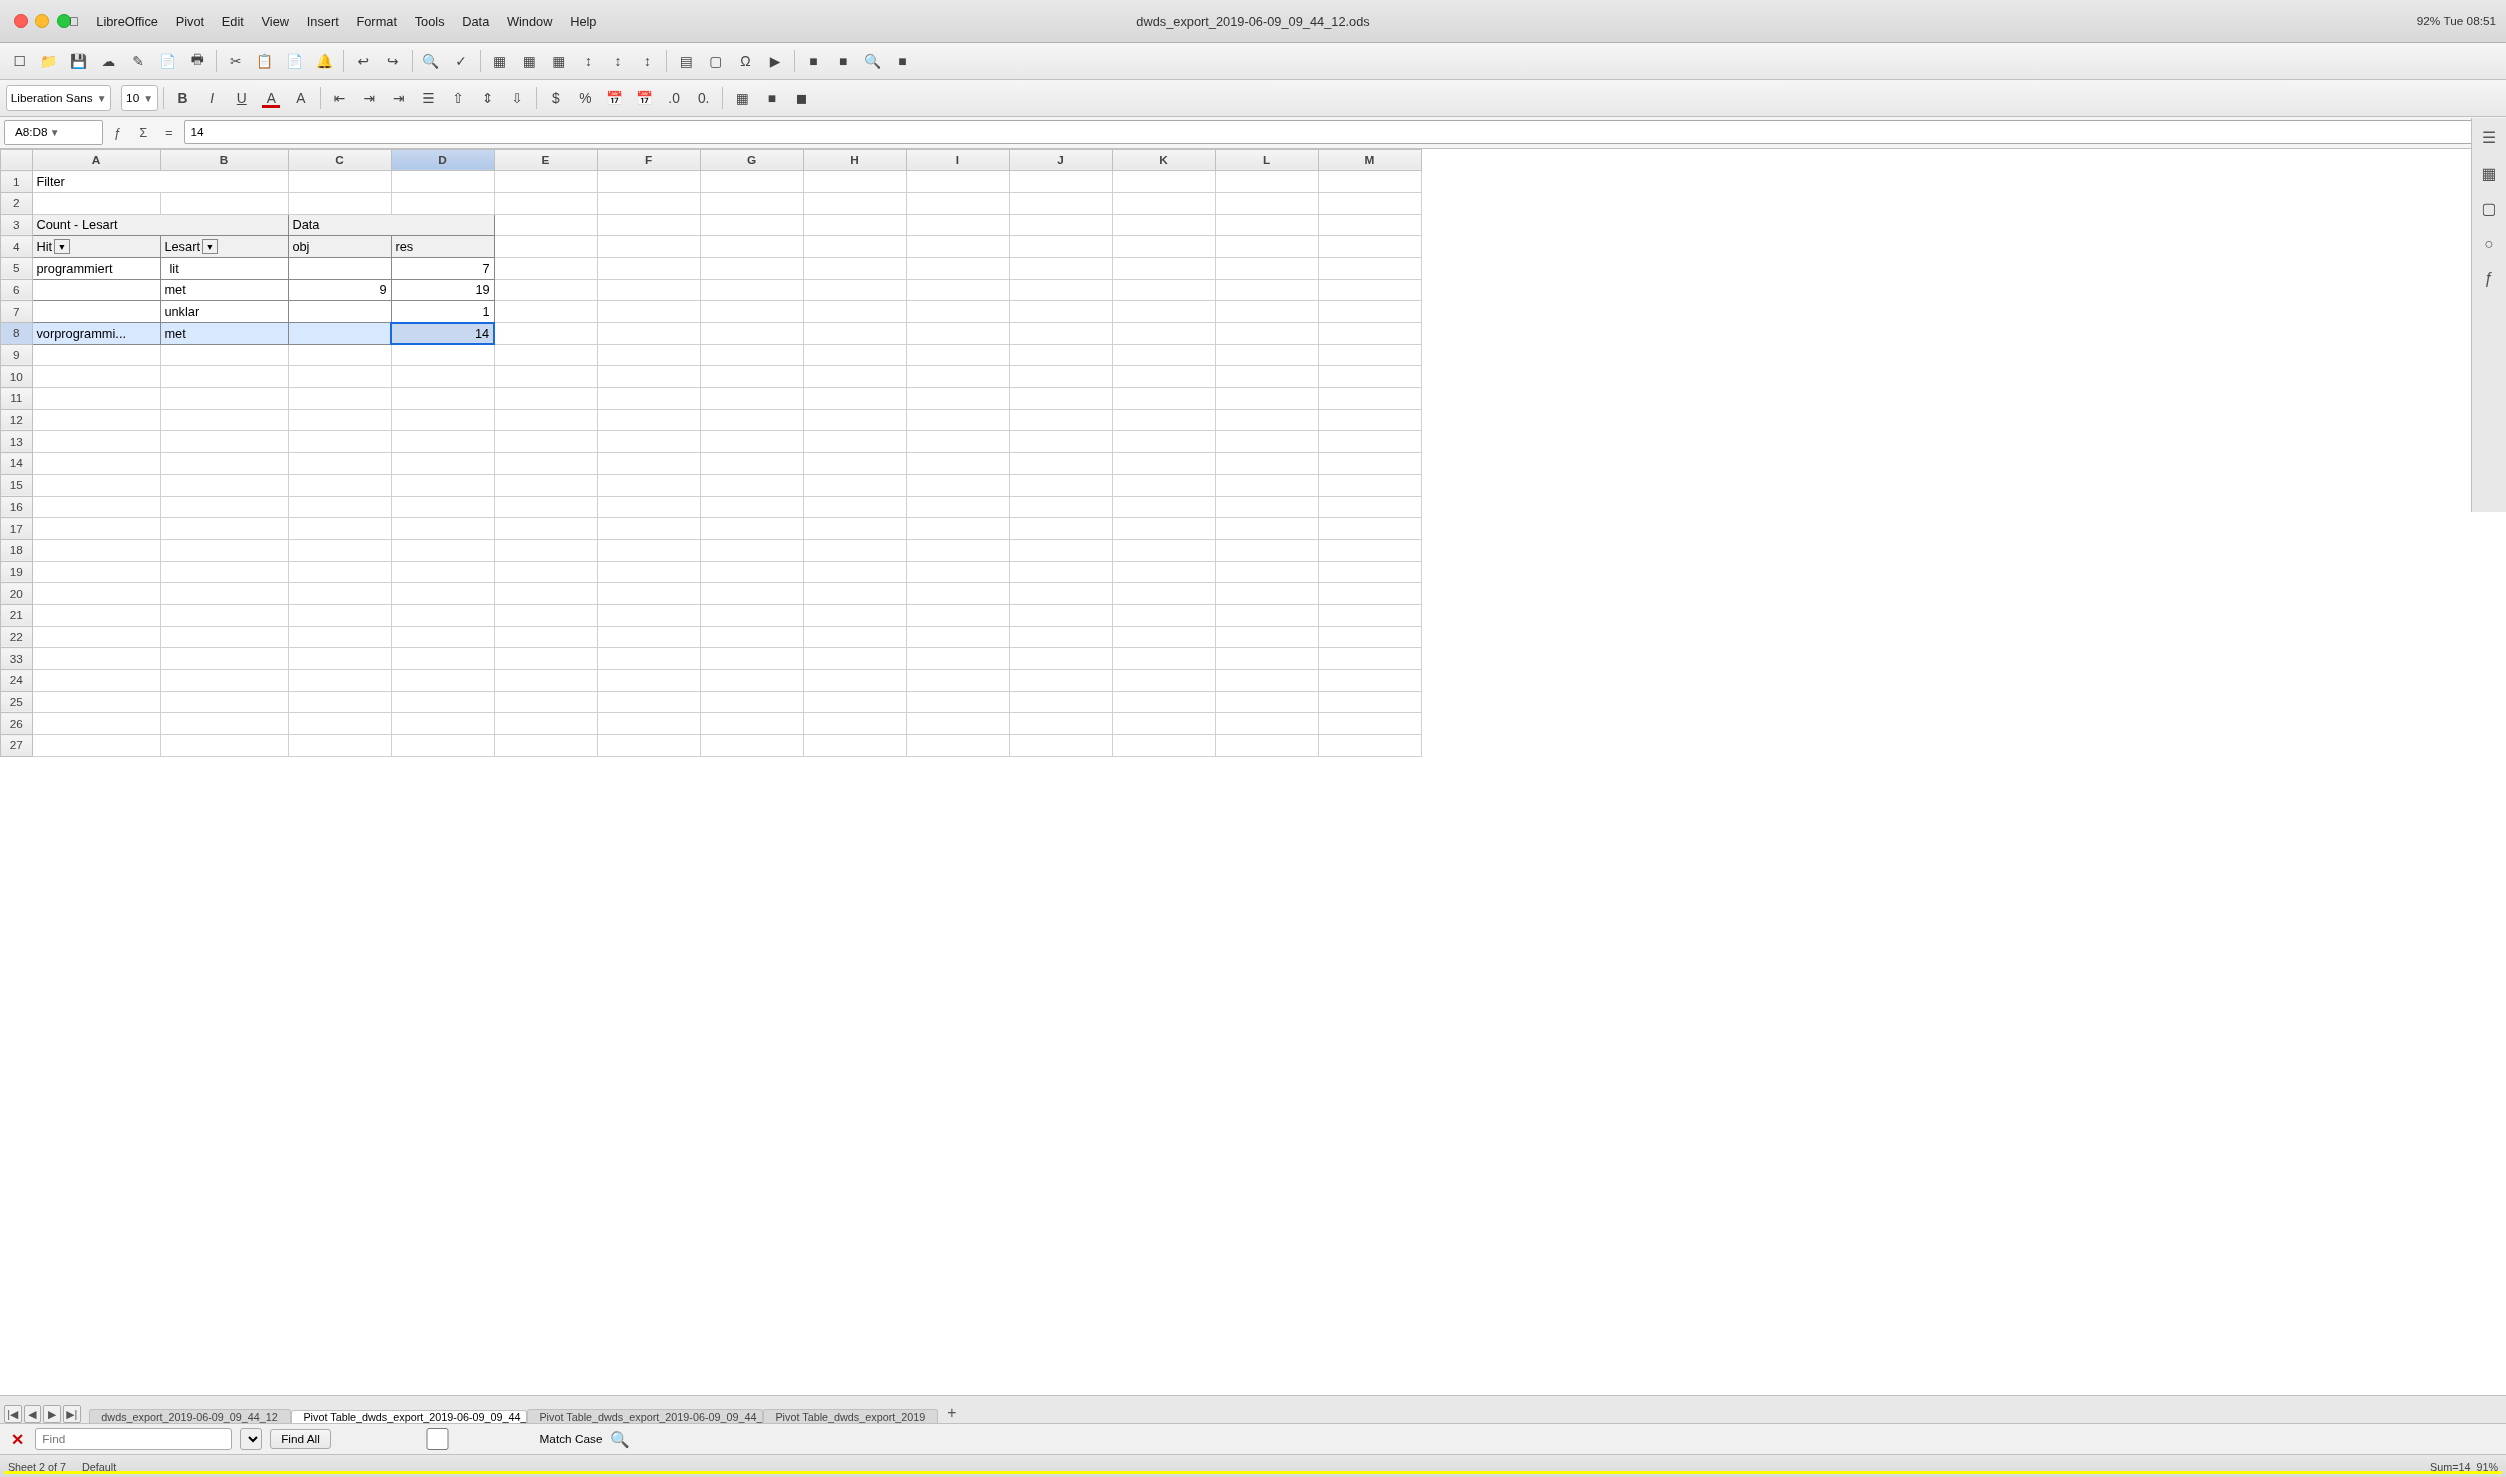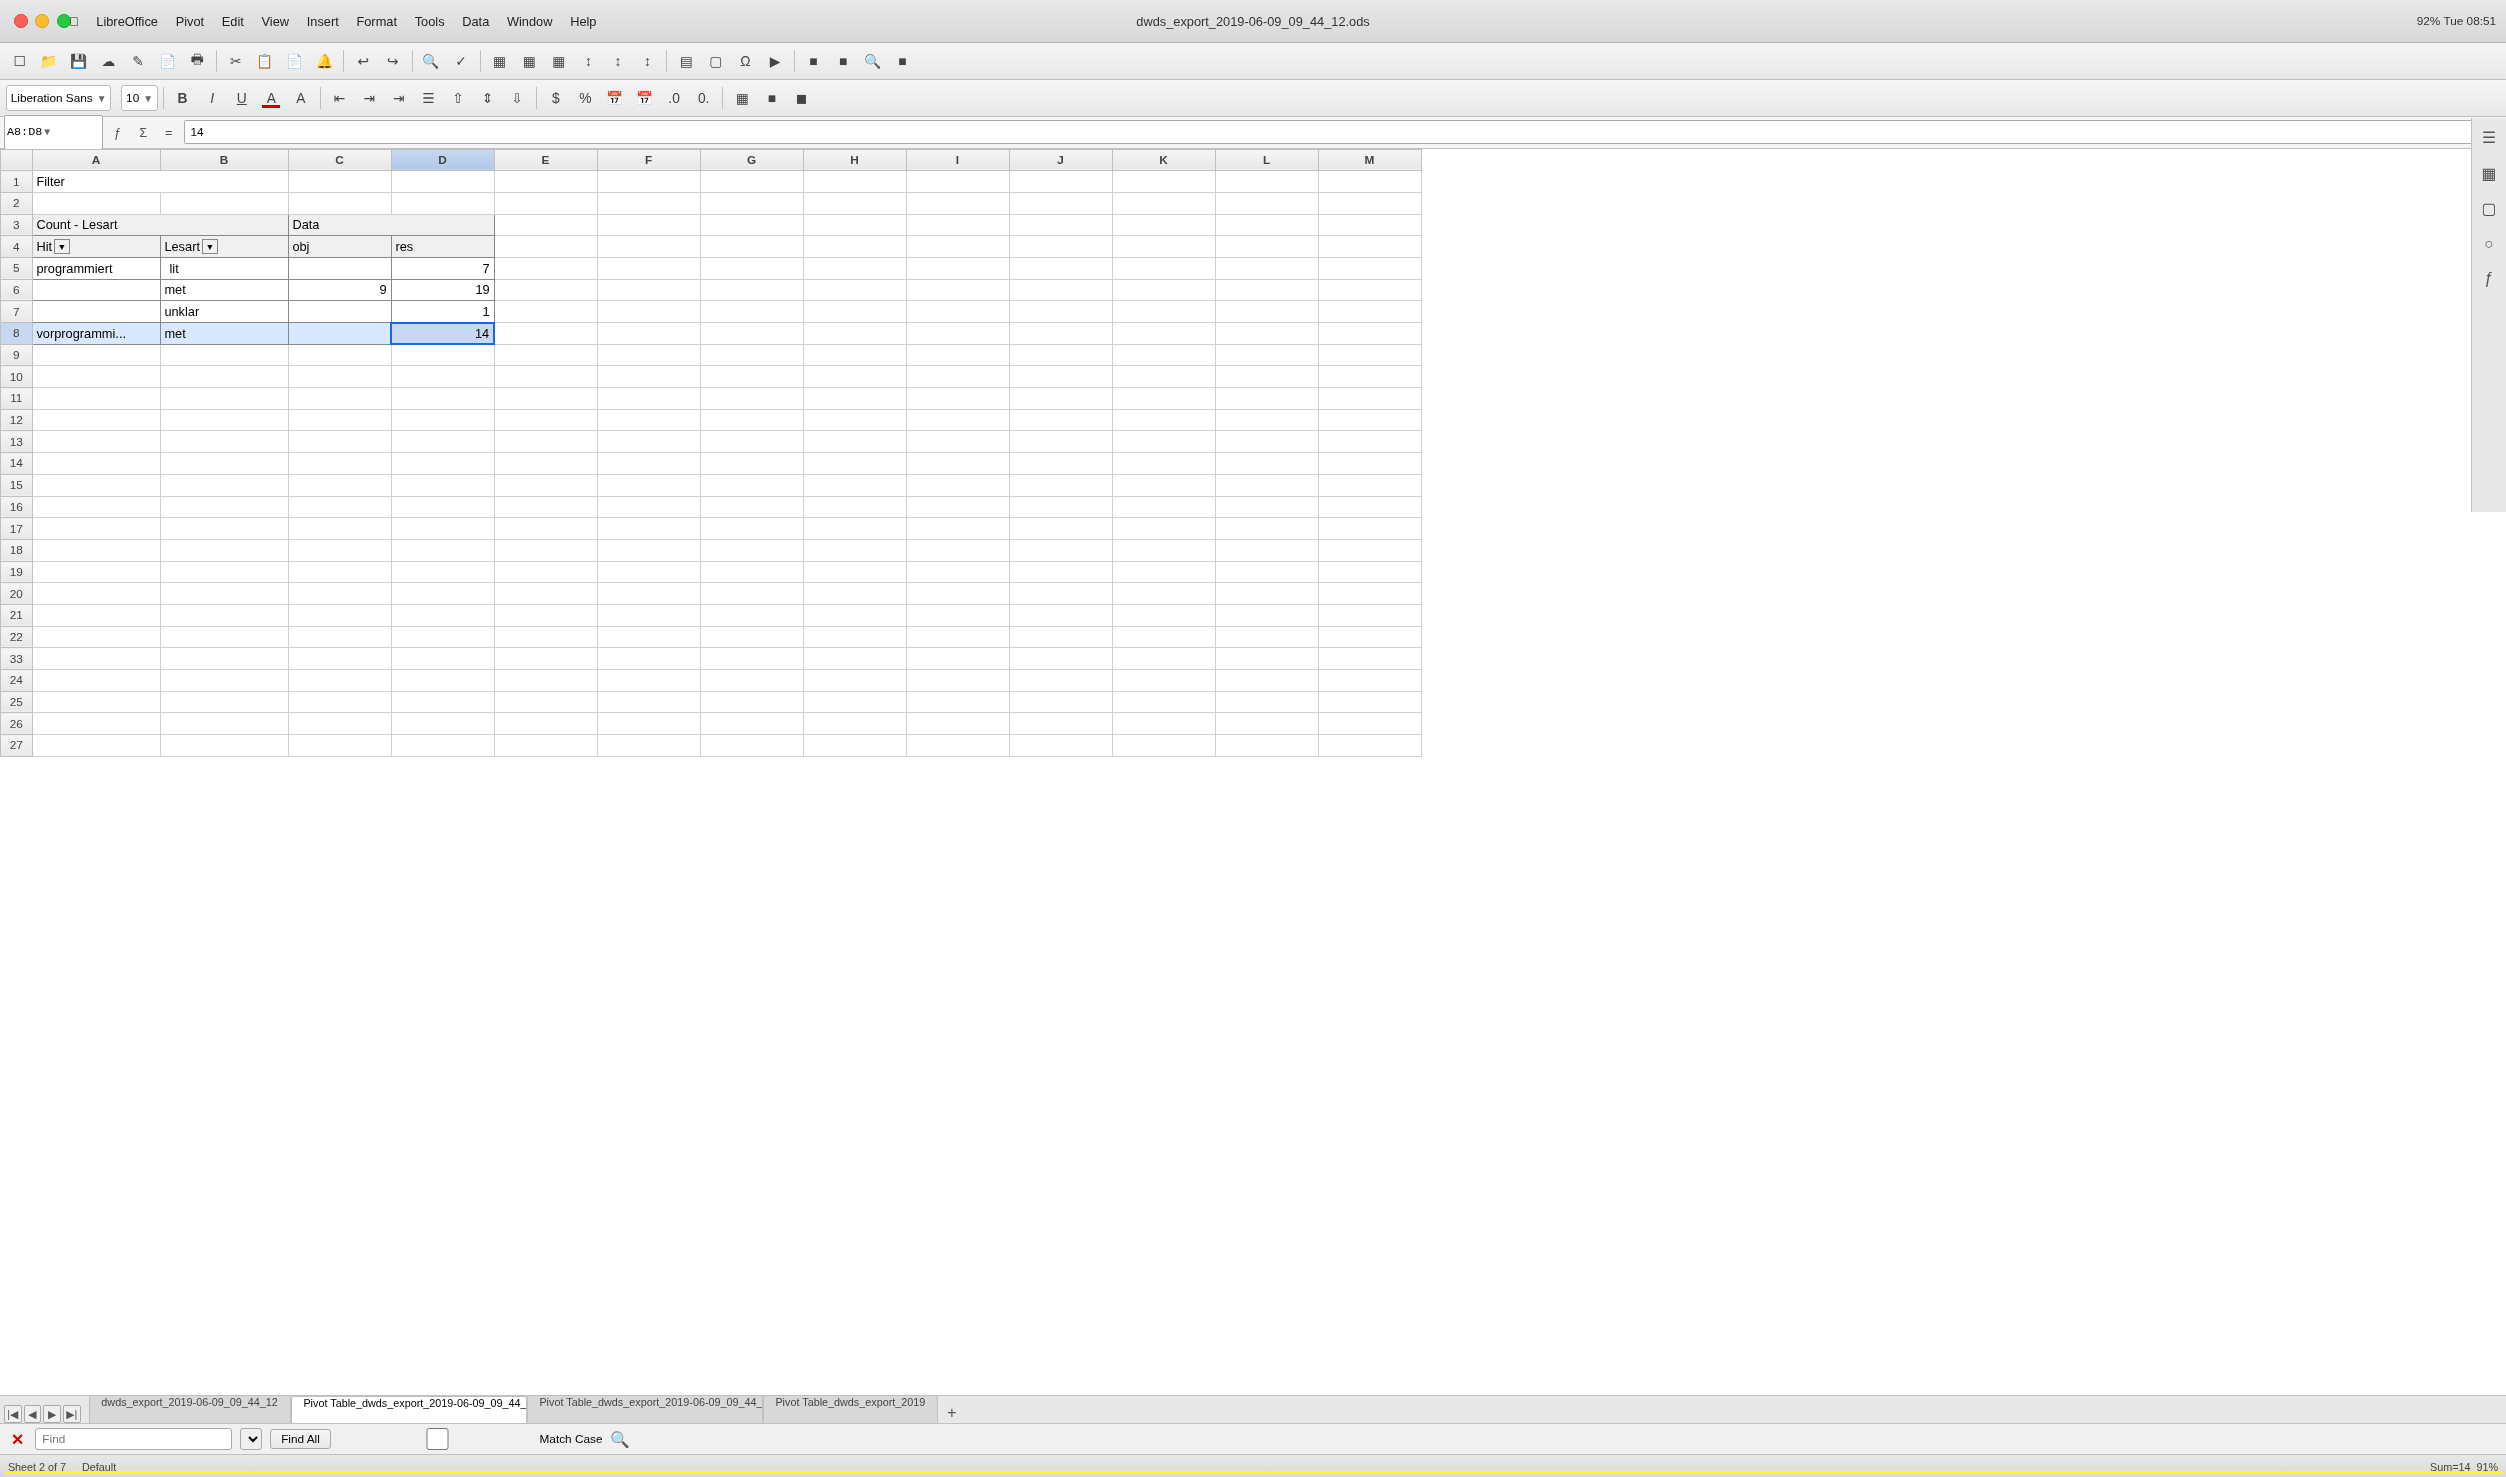--- a/index.html
+++ b/index.html
@@ -92,27 +92,27 @@
       height: 31.5px;
       background: #f5f5f5;
       border-bottom: 1px solid #c0c0c0;
       display: flex;
       align-items: center;
       padding: 0 3.9px;
       gap: 3.9px;
     }
     #cell-ref-box {
       width: 99px;
-      height: 35px;
+      height: 25px;
       border: 1px solid #aaa;
       border-radius: 2px;
       background: white;
-      padding: 0 2px;
+      padding: 0 10px;
       font-size: 11.8px;
-      display: flex; align-items: center; font-family: Liberation Mono, monospace;
+      display: flex; align-items: center;
     }
     .formula-btn {
       width: 21.7px; height: 21.7px;
       display: flex; align-items: center; justify-content: center;
       cursor: pointer;
       color: #555;
       font-size: 12.8px;
     }
     #formula-input {
       flex: 1;
@@ -247,28 +247,28 @@
       width: 17.7px; height: 17.7px;
       display: flex; align-items: center; justify-content: center;
       cursor: pointer;
       color: #555;
       font-size: 10.8px;
       border: 1px solid #aaa;
       border-radius: 2px;
       background: #f0f0f0;
     }
     .sheet-tab {
-      height: 28px;
+      height: 14px;
       padding: 0 11.8px;
       border: 1px solid #c0c0c0;
       border-bottom: none;
       border-radius: 3px 3px 0 0;
       cursor: pointer;
       display: flex;
-      align-items: flex-start;
+      align-items: flex-end;
       font-size: 10.8px;
       background: #d8d8d8;
       color: #444;
       white-space: nowrap;
       max-width: 236px;
       overflow: hidden;
       margin-top: 16px;
     }
     .sheet-tab.active {
       background: white;

